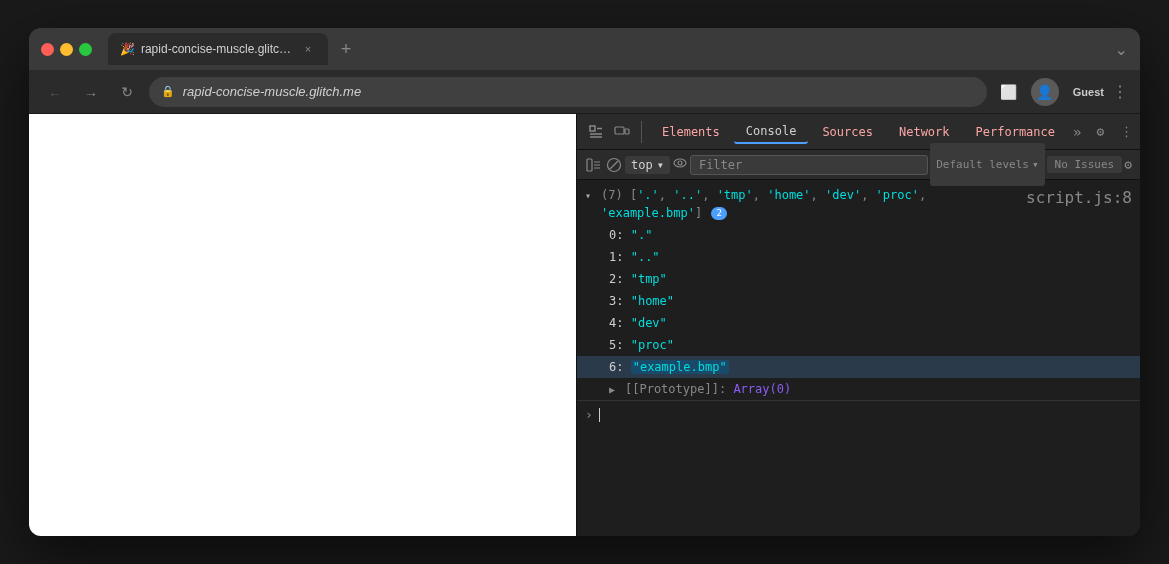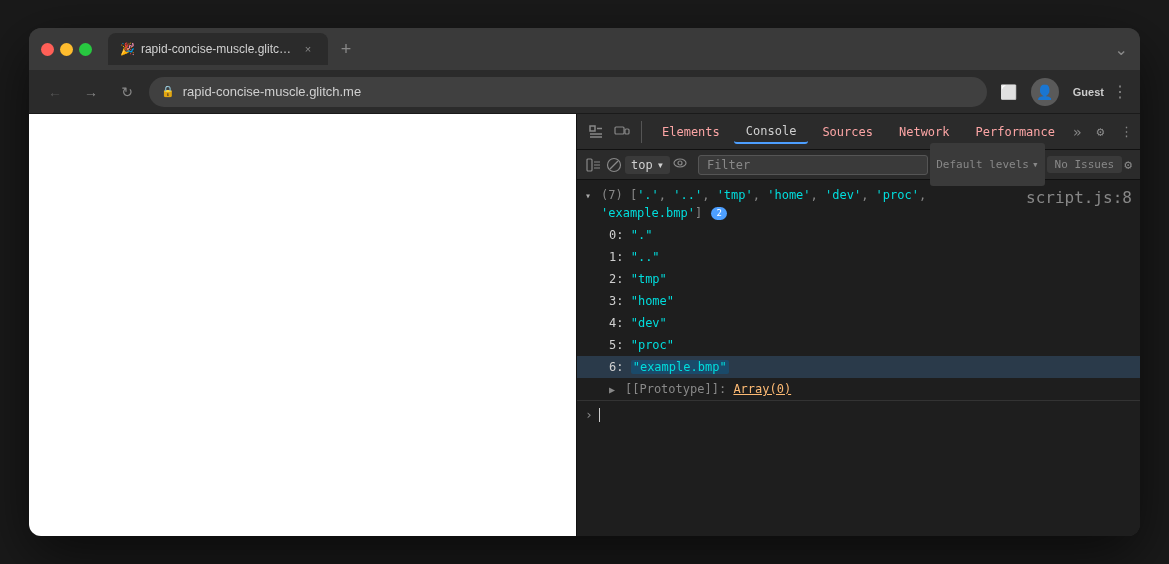--- a/index.html
+++ b/index.html
@@ -143,21 +143,21 @@
       display: flex;
       align-items: center;
       padding: 0 12px;
       gap: 8px;
       font-size: 13px;
       color: #d0d0d0;
     }
 
     .lock-icon { color: #888; font-size: 11px; }
 
-    .address-text { flex: 1; }
+    .address-text { flex: 1; font-style: italic; }
 
     .nav-right {
       display: flex;
       align-items: center;
       gap: 8px;
     }
 
     .profile-btn {
       width: 28px;
       height: 28px;
@@ -331,21 +331,20 @@
       flex: 1;
       background: #3a3a3a;
       border: 1px solid #555;
       border-radius: 3px;
       height: 20px;
       padding: 0 8px;
       font-size: 12px;
       color: #888;
       display: flex;
       align-items: center;
-      margin-left: 8px;
     }
 
     .console-level-select {
       display: flex;
       align-items: center;
       gap: 3px;
       background: #3a3a3a;
       border-radius: 3px;
       padding: 15px 6px;
       font-size: 11px;
@@ -407,21 +406,21 @@
     .c-string { color: #0dd; }
     .c-highlighted-string {
       color: #0dd;
       background: #1a4a6a;
       padding: 0 2px;
       border-radius: 2px;
     }
     .c-key { color: #d0d0d0; }
     .c-length { color: #888; }
     .c-proto { color: #888; }
-    .c-proto-val { color: #fdba74; text-decoration: underline; }
+    .c-proto-val { color: #8b5cf6; }
     .c-blue-badge {
       display: inline-block;
       background: #4d9fff;
       color: #fff;
       font-size: 9px;
       border-radius: 8px;
       padding: 0 5px;
       vertical-align: middle;
       margin-left: 2px;
     }

